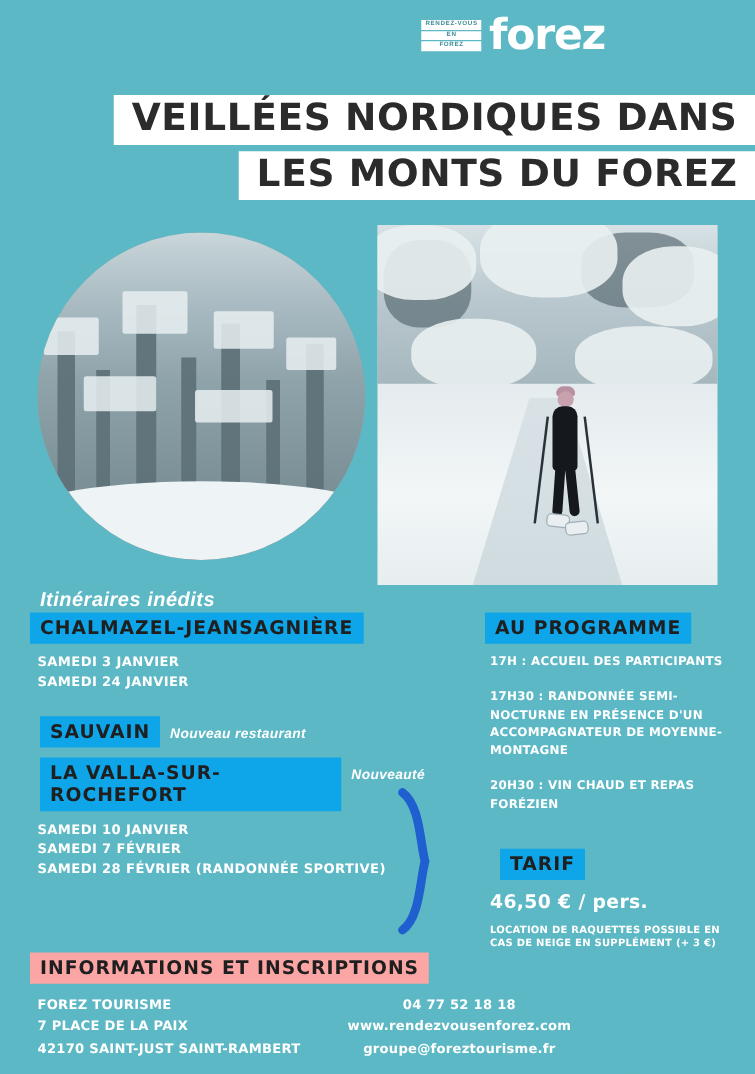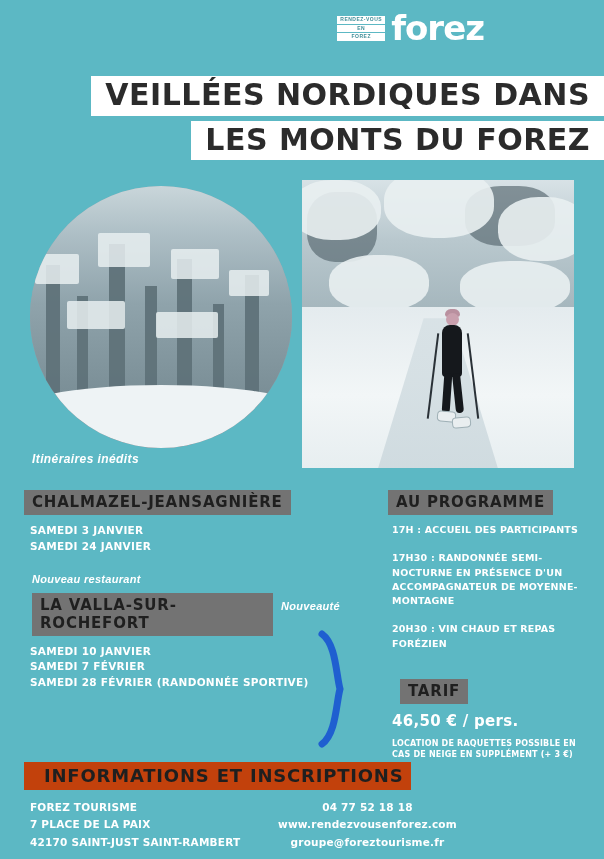--- a/index.html
+++ b/index.html
@@ -197,44 +197,44 @@
   .hiker .poleL, .hiker .poleR {
     position: absolute; width: 2px; height: 86px; background: #2a3137;
   }
   .hiker .poleL { left: 2px; top: 26px; transform: rotate(7deg); }
   .hiker .poleR { left: 42px; top: 26px; transform: rotate(-7deg); }
 
   
   .italic-note {
     position: absolute;
     left: 32px;
-    top: 452px;
+    top: 472px;
     color: #ffffff;
     font-style: italic;
     font-weight: bold;
-    font-size: 12px;
+    font-size: 16px;
     letter-spacing: 0.4px;
   }
 
   .col-left {
     position: absolute;
     left: 24px;
     top: 490px;
     width: 316px;
   }
   .col-right {
     position: absolute;
     left: 388px;
     top: 490px;
     width: 210px;
   }
 
   .head-box {
     display: inline-block;
-    background: #737373;
+    background: #0ea5e9;
     color: #1f1f1f;
     font-family: "DejaVu Sans", sans-serif;
     font-weight: bold;
     font-size: 15px;
     letter-spacing: 0.8px;
     padding: 3px 8px 4px 8px;
     text-transform: uppercase;
   }
   .head-row {
     display: flex;
@@ -307,27 +307,27 @@
 
   
   .footer {
     position: absolute;
     left: 24px;
     top: 762px;
     width: 560px;
   }
   .footer-head {
     display: inline-block;
-    background: #c2410c;
+    background: #fca5a5;
     color: #1f1f1f;
     font-family: "DejaVu Sans", sans-serif;
     font-weight: bold;
-    font-size: 18px;
+    font-size: 15px;
     letter-spacing: 0.8px;
-    padding: 3px 8px 4px 20px;
+    padding: 3px 8px 4px 8px;
     text-transform: uppercase;
     margin-bottom: 9px;
   }
   .footer-cols {
     display: flex;
     gap: 0;
     margin-left: 6px;
   }
   .footer-col { width: 225px; }
   .footer-col div {
@@ -413,20 +413,21 @@
 
     <div class="head-row">
       <div class="head-box">Chalmazel-Jeansagnière</div>
     </div>
     <ul class="dates">
       <li>Samedi 3 janvier</li>
       <li>Samedi 24 janvier</li>
     </ul>
 
     <div class="head-row" style="margin-left:8px;">
+      <div class="head-box">Sauvain</div>
       <div class="head-note">Nouveau restaurant</div>
     </div>
 
     <div class="head-row" style="margin-left:8px;">
       <div class="head-box">La Valla-sur-Rochefort</div>
       <div class="head-note">Nouveauté</div>
     </div>
     <ul class="dates">
       <li>Samedi 10 janvier</li>
       <li>Samedi 7 février</li>

